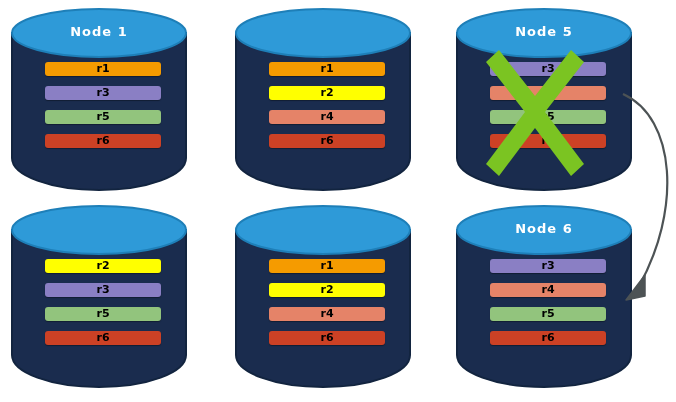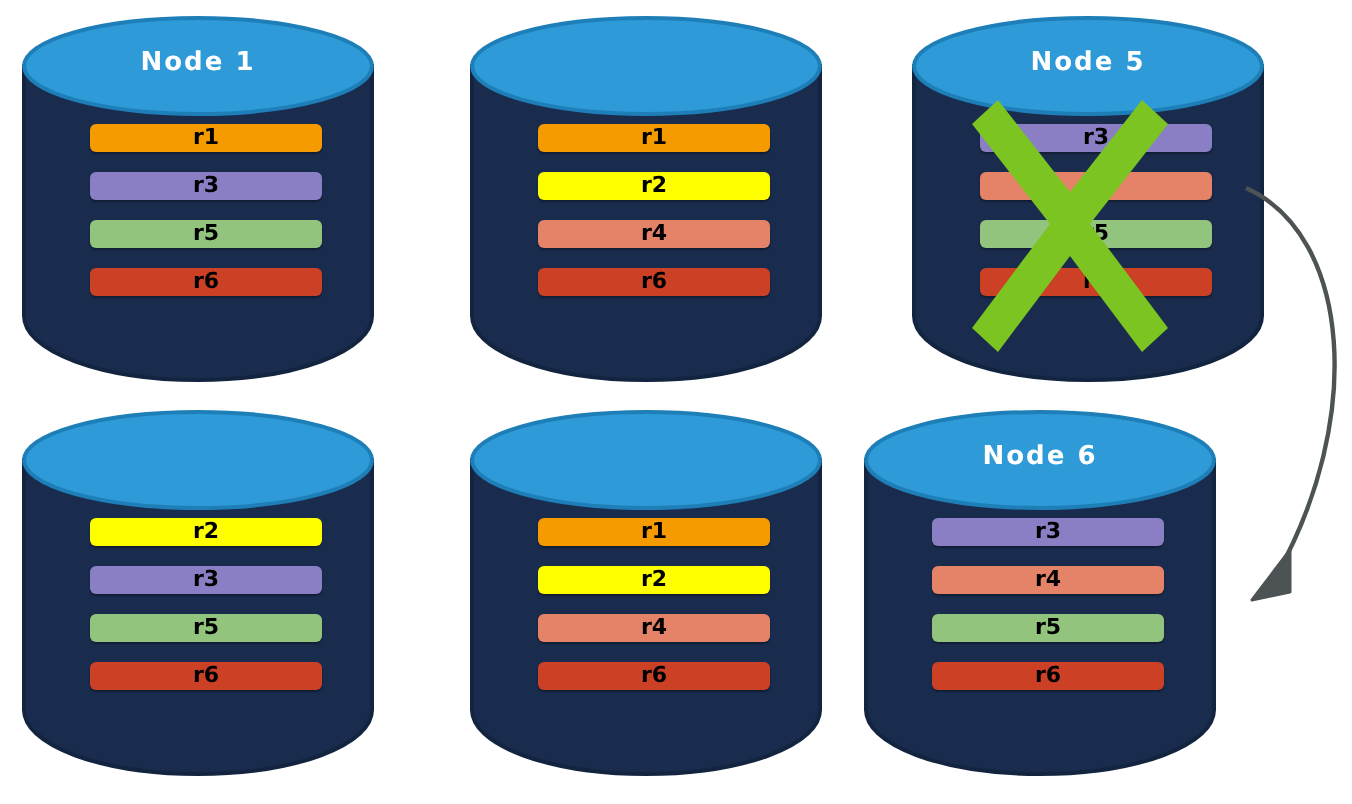--- a/index.html
+++ b/index.html
@@ -151,21 +151,21 @@
     <path d="M 2 25 L 2 150 A 87 32 0 0 0 176 150 L 176 25 Z" fill="#1a2c4e" stroke="#12243f" stroke-width="2"></path>
     <ellipse cx="89" cy="25" rx="87" ry="24" fill="#2e9ad8" stroke="#1e7fb8" stroke-width="2"></ellipse>
   </svg>
       <div class="records">
         <div class="record" style="background: rgb(245, 155, 0);">r1</div>
         <div class="record" style="background: rgb(255, 255, 0);">r2</div>
         <div class="record" style="background: rgb(229, 131, 104);">r4</div>
         <div class="record" style="background: rgb(204, 65, 37);">r6</div>
       </div>
     </div>
-    <div class="node" style="left: 431px; top: 205px;">
+    <div class="node" style="left: 455px; top: 205px;">
   <svg class="node-svg" viewBox="0 0 178 176" xmlns="http://www.w3.org/2000/svg">
     <defs></defs>
     <path d="M 2 25 L 2 150 A 87 32 0 0 0 176 150 L 176 25 Z" fill="#1a2c4e" stroke="#12243f" stroke-width="2"></path>
     <ellipse cx="89" cy="25" rx="87" ry="24" fill="#2e9ad8" stroke="#1e7fb8" stroke-width="2"></ellipse>
   </svg>
       <div class="node-title">Node 6</div>
       <div class="records">
         <div class="record" style="background: rgb(138, 127, 196);">r3</div>
         <div class="record" style="background: rgb(229, 131, 104);">r4</div>
         <div class="record" style="background: rgb(146, 196, 125);">r5</div>

